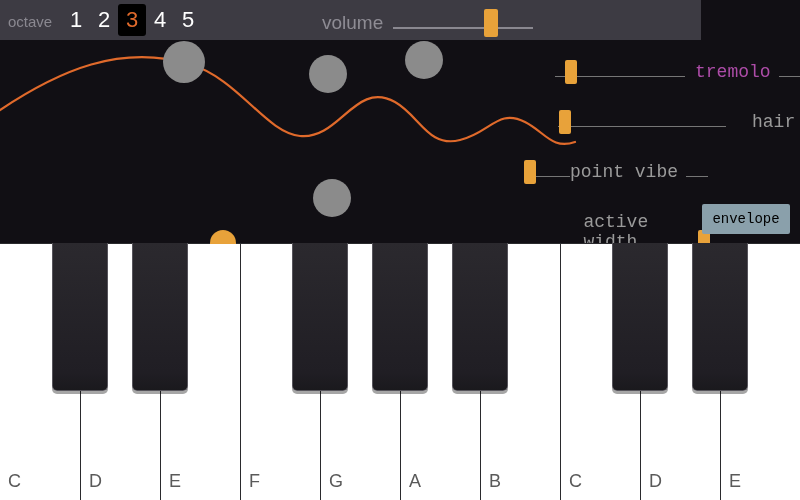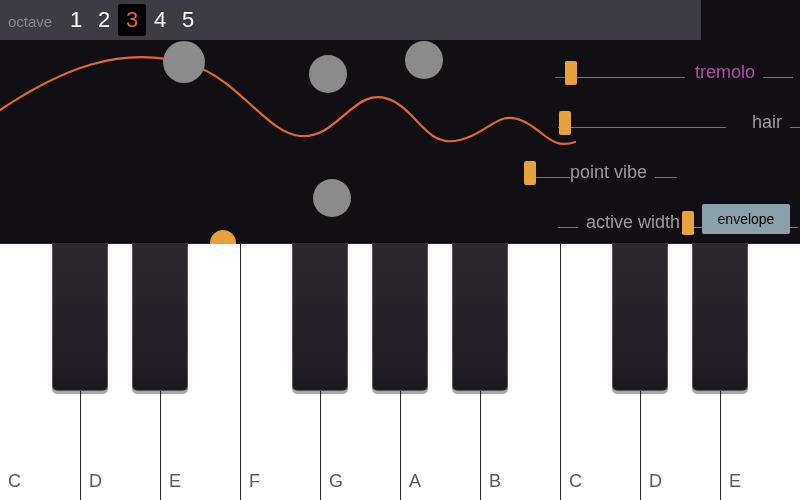--- a/index.html
+++ b/index.html
@@ -74,20 +74,21 @@
     top: -18px;
     border-radius: 2px;
   }
 
   
   .vis {
     position: absolute;
     left: 0; top: 40px;
     width: 800px; height: 203px;
     background: #110f14;
+    font-family: Liberation Mono, monospace;
   }
   .wave {
     position: absolute; left: 0; top: 0;
   }
   .dot {
     position: absolute;
     border-radius: 50%;
     background: #8b8b8b;
   }
 
@@ -176,20 +177,26 @@
 <div class="topbar">
   <span class="octave-label">octave</span>
   <div class="octave-buttons">
       <div class="octave-btn">1</div>
       <div class="octave-btn">2</div>
       <div class="octave-btn selected">3</div>
       <div class="octave-btn">4</div>
       <div class="octave-btn">5</div>
     </div>
 
+  <div class="top-slider" style="left:322px; top:0;">
+    <span class="label">volume</span>
+    <div class="track" style="width:140px;">
+      <div class="thumb" style="left: 91px;"></div>
+    </div>
+  </div>
 
 </div>
 
 <div class="vis">
   <svg class="wave" width="800" height="203">
     <path id="wavePath" d="M0,70 C60,30 120,4 190,24 C240,40 265,92 300,96 C340,100 355,40 395,62 C420,76 428,108 460,100 C490,93 498,68 525,82 C545,92 552,110 575,102" stroke="#e06a2b" stroke-width="2.2" fill="none" stroke-linecap="round"></path>
   </svg>
 
   <div class="side-slider tremolo" style="left:555px; top:22px;">
     <div class="track" style="width:130px;">

